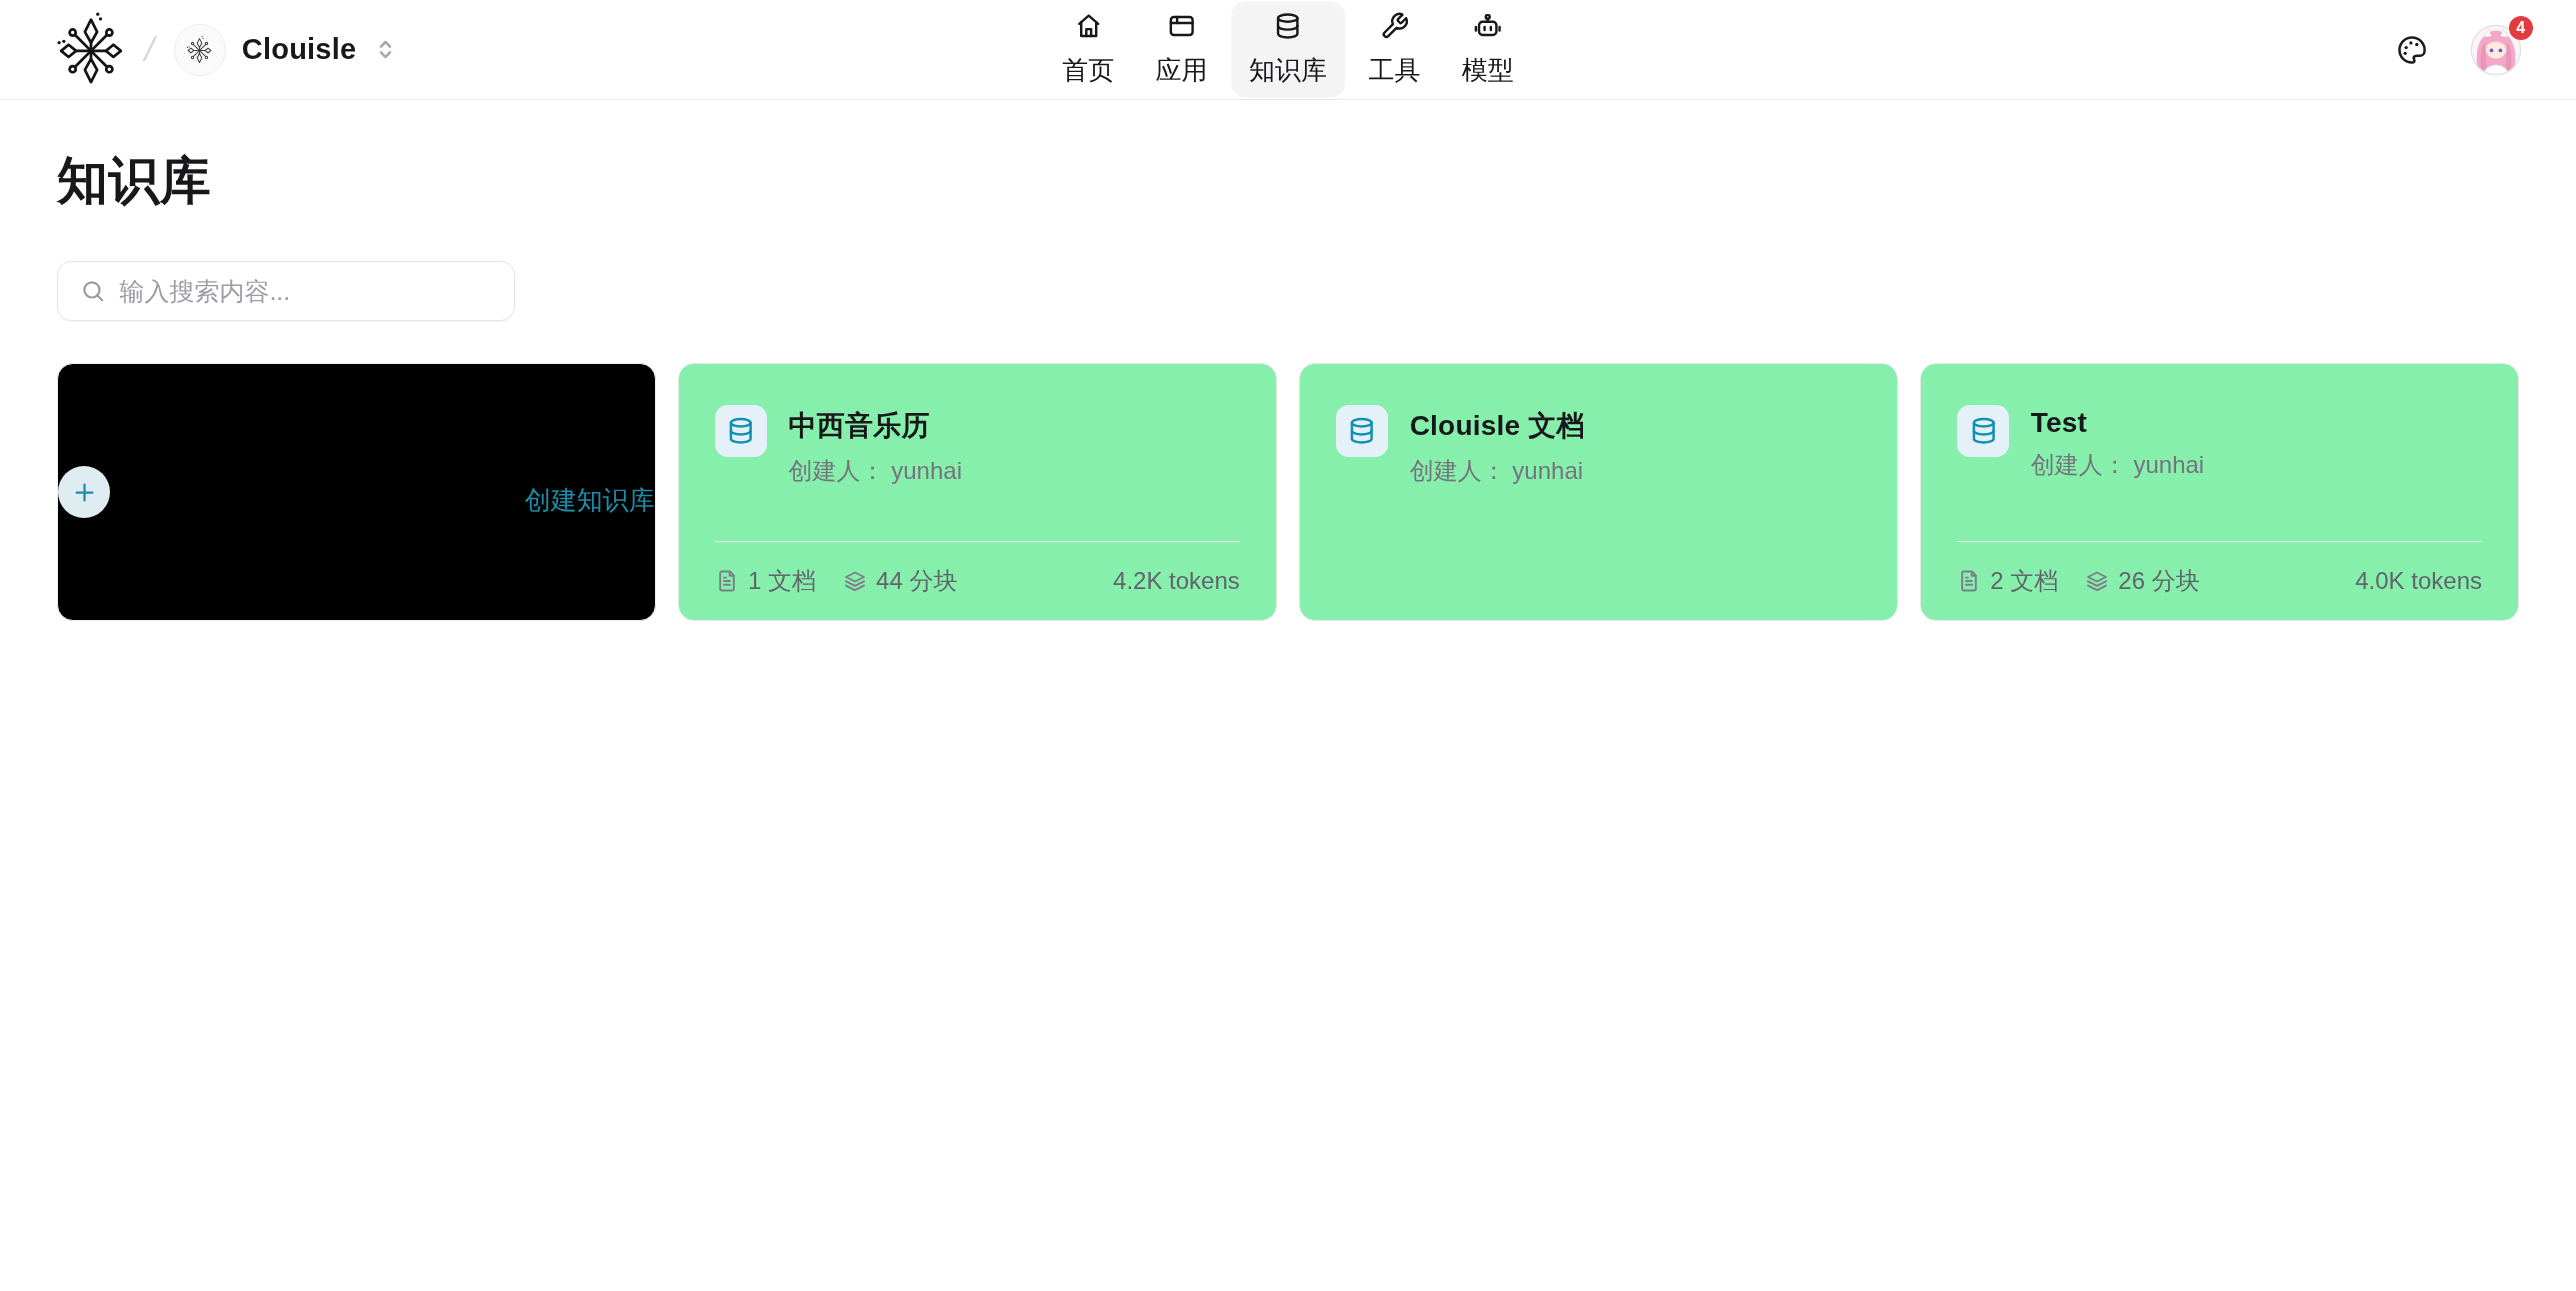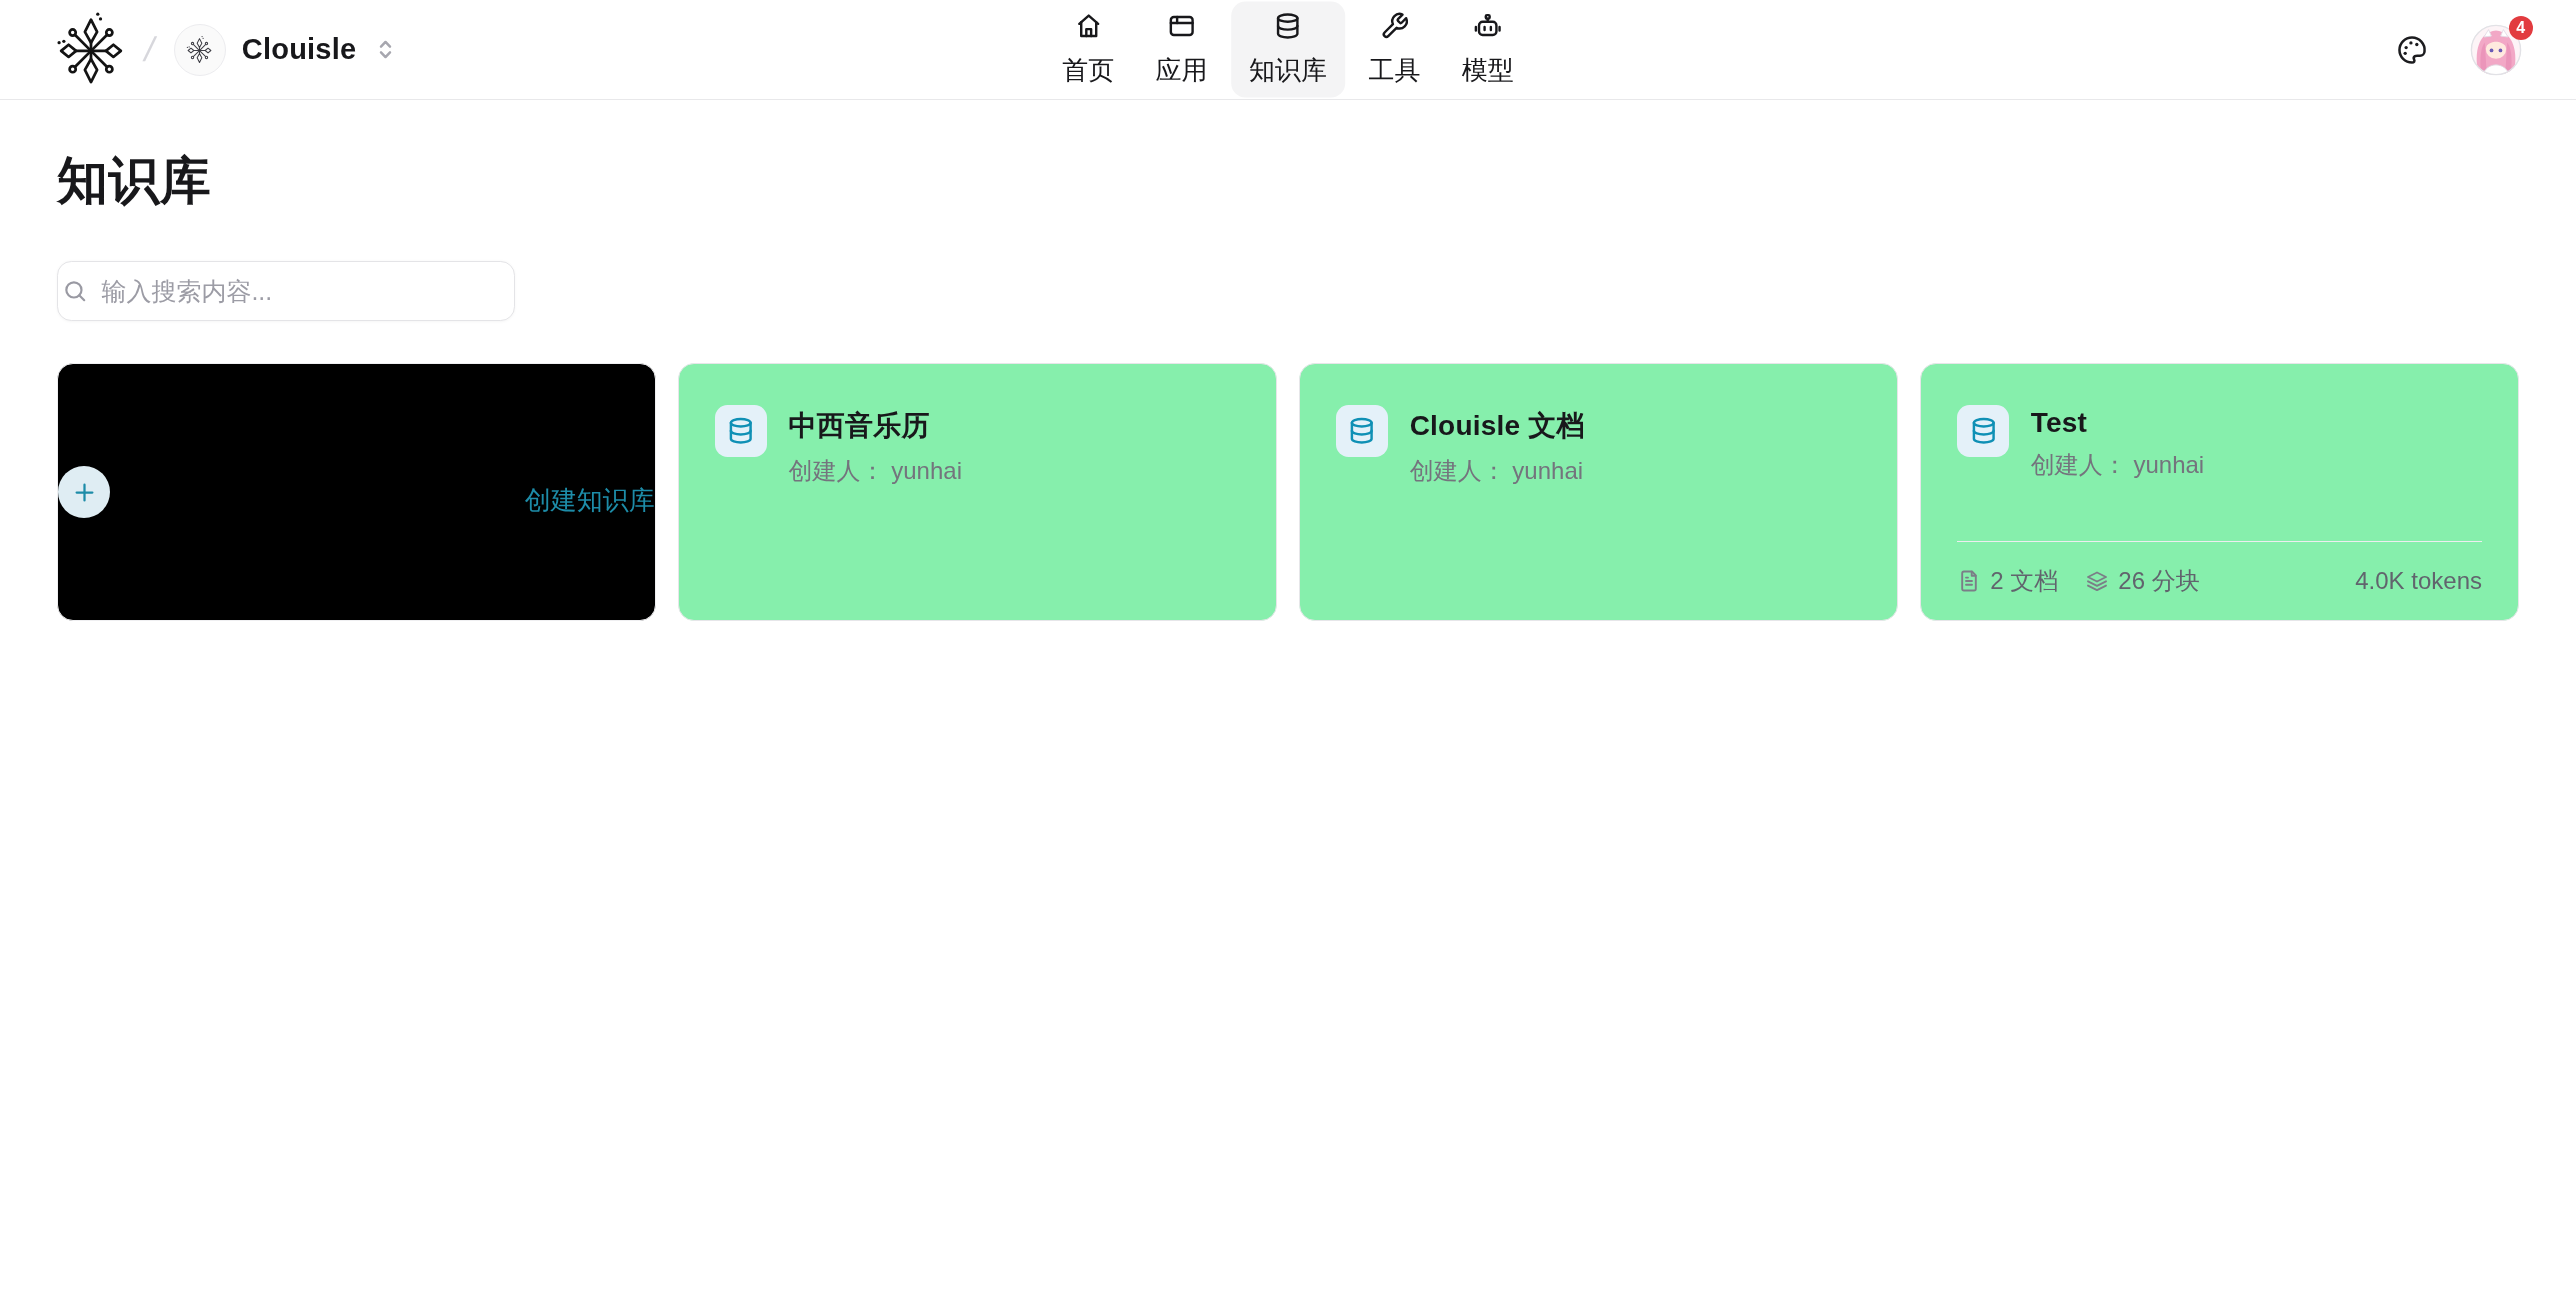--- a/index.html
+++ b/index.html
@@ -65,21 +65,21 @@
   .main { padding: 0 57px; }
   .page-title { margin-top: 47px; font-size: 51px; font-weight: 700; letter-spacing: 0.4px; }
   .page-subtitle { margin-top: 15px; font-size: 26px; color: #71717a; }
 
   .search-box {
     margin-top: 45px;
     width: 458px; height: 60px;
     border: 1.8px solid #e4e4e7; border-radius: 14.3px;
     background: #fff;
     display: flex; align-items: center; gap: 13.4px;
-    padding: 0 4px;
+    padding: 0 22px;
     box-shadow: 0 0.9px 2.7px rgba(0,0,0,.04);
   }
   .search-box svg { width: 26px; height: 26px; color: #9a9aa3; flex: none; }
   .search-input {
     border: none; outline: none; background: transparent;
     font-size: 25px; color: #18181b; width: 100%;
     font-family: inherit;
   }
   .search-input::placeholder { color: #9c9ca5; }
 
@@ -305,69 +305,92 @@
           <svg viewBox="0 0 24 24">
               <use href="#sym-database"></use>
             </svg>
         </span>
         <div>
           <div class="kb-title">中西音乐历</div>
           <div class="kb-creator"><span>创建人：</span> <span>yunhai</span></div>
         </div>
       </div>
       <div class="kb-spacer"></div>
-    </div>
-
-    <div class="card kb-card">
-      <div class="kb-card-top">
-        <span class="kb-icon-tile">
-          <svg viewBox="0 0 24 24">
-              <use href="#sym-database"></use>
-            </svg>
-        </span>
-        <div>
-          <div class="kb-title">Clouisle 文档</div>
-          <div class="kb-creator"><span>创建人：</span> <span>yunhai</span></div>
-        </div>
-      </div>
-      <div class="kb-spacer"></div>
-    </div>
-
-    <div class="card kb-card">
-      <div class="kb-card-top">
-        <span class="kb-icon-tile">
-          <svg viewBox="0 0 24 24">
-              <use href="#sym-database"></use>
-            </svg>
-        </span>
-        <div>
-          <div class="kb-title">Test</div>
-          <div class="kb-creator"><span>创建人：</span> <span>yunhai</span></div>
-        </div>
-      </div>
-      <div class="kb-spacer"></div>
       <div class="kb-footer">
         <span class="kb-stat">
           <svg viewBox="0 0 24 24">
             <g fill="none" stroke="currentColor" stroke-width="1.9" stroke-linecap="round" stroke-linejoin="round">
               <path d="M15 2.5H7A1.8 1.8 0 0 0 5.2 4.3v15.4A1.8 1.8 0 0 0 7 21.5h10a1.8 1.8 0 0 0 1.8-1.8V6.3L15 2.5Z"></path>
               <path d="M14.7 2.8v3.9h3.9"></path>
                 <path d="M9 12h6M9 15.8h6M9 8.6h2"></path>
             </g>
           </svg>
-          <span>2 文档</span>
+          <span>1 文档</span>
         </span>
         <span class="kb-stat">
           <svg viewBox="0 0 24 24">
             <g fill="none" stroke="currentColor" stroke-width="1.9" stroke-linecap="round" stroke-linejoin="round">
               <path d="M12 3.5 21 8l-9 4.5L3 8l9-4.5Z"></path>
                 <path d="m3 12.3 9 4.5 9-4.5"></path>
                 <path d="m3 16.6 9 4.5 9-4.5"></path>
             </g>
           </svg>
+          <span>44 分块</span>
+        </span>
+        <span class="kb-tokens">4.2K tokens</span>
+      </div>
+    </div>
+
+    <div class="card kb-card">
+      <div class="kb-card-top">
+        <span class="kb-icon-tile">
+          <svg viewBox="0 0 24 24">
+              <use href="#sym-database"></use>
+            </svg>
+        </span>
+        <div>
+          <div class="kb-title">Clouisle 文档</div>
+          <div class="kb-creator"><span>创建人：</span> <span>yunhai</span></div>
+        </div>
+      </div>
+      <div class="kb-spacer"></div>
+    </div>
+
+    <div class="card kb-card">
+      <div class="kb-card-top">
+        <span class="kb-icon-tile">
+          <svg viewBox="0 0 24 24">
+              <use href="#sym-database"></use>
+            </svg>
+        </span>
+        <div>
+          <div class="kb-title">Test</div>
+          <div class="kb-creator"><span>创建人：</span> <span>yunhai</span></div>
+        </div>
+      </div>
+      <div class="kb-spacer"></div>
+      <div class="kb-footer">
+        <span class="kb-stat">
+          <svg viewBox="0 0 24 24">
+            <g fill="none" stroke="currentColor" stroke-width="1.9" stroke-linecap="round" stroke-linejoin="round">
+              <path d="M15 2.5H7A1.8 1.8 0 0 0 5.2 4.3v15.4A1.8 1.8 0 0 0 7 21.5h10a1.8 1.8 0 0 0 1.8-1.8V6.3L15 2.5Z"></path>
+              <path d="M14.7 2.8v3.9h3.9"></path>
+                <path d="M9 12h6M9 15.8h6M9 8.6h2"></path>
+            </g>
+          </svg>
+          <span>2 文档</span>
+        </span>
+        <span class="kb-stat">
+          <svg viewBox="0 0 24 24">
+            <g fill="none" stroke="currentColor" stroke-width="1.9" stroke-linecap="round" stroke-linejoin="round">
+              <path d="M12 3.5 21 8l-9 4.5L3 8l9-4.5Z"></path>
+                <path d="m3 12.3 9 4.5 9-4.5"></path>
+                <path d="m3 16.6 9 4.5 9-4.5"></path>
+            </g>
+          </svg>
           <span>26 分块</span>
         </span>
         <span class="kb-tokens">4.0K tokens</span>
       </div>
     </div>
 
   </section>
 </main>
 
 

